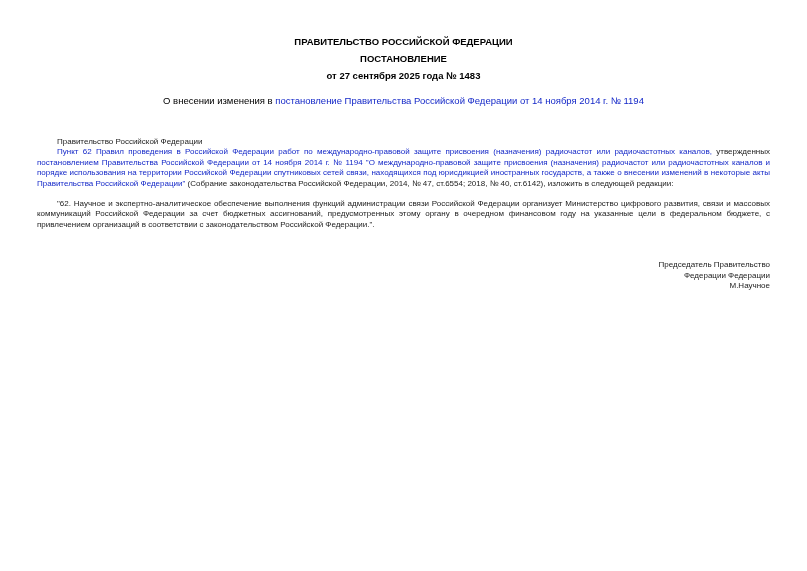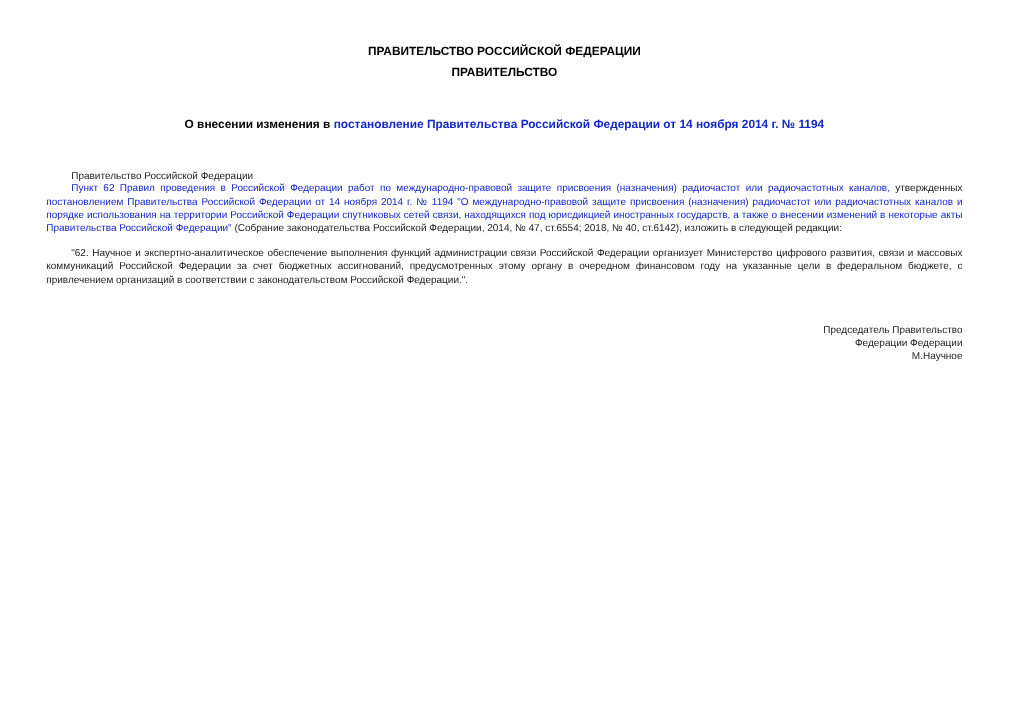--- a/index.html
+++ b/index.html
@@ -24,23 +24,23 @@
   
   .hdr {
     text-align: center;
     font-weight: bold;
     font-size: 9.5px;
     line-height: 17px;
     color: #000000;
   }
   
   .subject {
-    margin-top: 26px;
+    margin-top: 10px;
     text-align: center;
-    font-weight: bold;
+    font-weight: normal;
     font-size: 9.5px;
     line-height: 13px;
     color: #000000;
   }
   
   .bodytext {
     font-size: 8px;
     line-height: 10.4px;
     color: #222222;
     text-align: justify;
@@ -72,21 +72,22 @@
     color: #222222;
   }
 </style>
 </head>
 <body>
 
 <div class="doc">
 
   <div class="hdr">
     <div>ПРАВИТЕЛЬСТВО РОССИЙСКОЙ ФЕДЕРАЦИИ</div>
-    <div>ПРАВИТЕЛЬСТВО</div>
+    <div>ПОСТАНОВЛЕНИЕ</div>
+    <div>от 27 сентября 2025 года № 1483</div>
   </div>
 
   <div class="subject"><span>О внесении изменения в </span><span class="doc-link">постановление Правительства Российской Федерации от 14 ноября 2014 г. № 1194</span></div>
 
   <div class="bodytext intro">Правительство Российской Федерации</div>
 
 
   <div class="bodytext para"><span class="doc-link">Пункт 62 Правил проведения в Российской Федерации работ по международно-правовой защите присвоения (назначения) радиочастот или радиочастотных каналов,</span><span> утвержденных </span><span class="doc-link">постановлением Правительства Российской Федерации от 14 ноября 2014 г. № 1194 "О международно-правовой защите присвоения (назначения) радиочастот или радиочастотных каналов и порядке использования на территории Российской Федерации спутниковых сетей связи, находящихся под юрисдикцией иностранных государств, а также о внесении изменений в некоторые акты Правительства Российской Федерации"</span><span> (Собрание законодательства Российской Федерации, 2014, № 47, ст.6554; 2018, № 40, ст.6142), изложить в следующей редакции:</span></div>
 
   <div class="bodytext para para-gap">"62. Научное и экспертно-аналитическое обеспечение выполнения функций администрации связи Российской Федерации организует Министерство цифрового развития, связи и массовых коммуникаций Российской Федерации за счет бюджетных ассигнований, предусмотренных этому органу в очередном финансовом году на указанные цели в федеральном бюджете, с привлечением организаций в соответствии с законодательством Российской Федерации.".</div>

